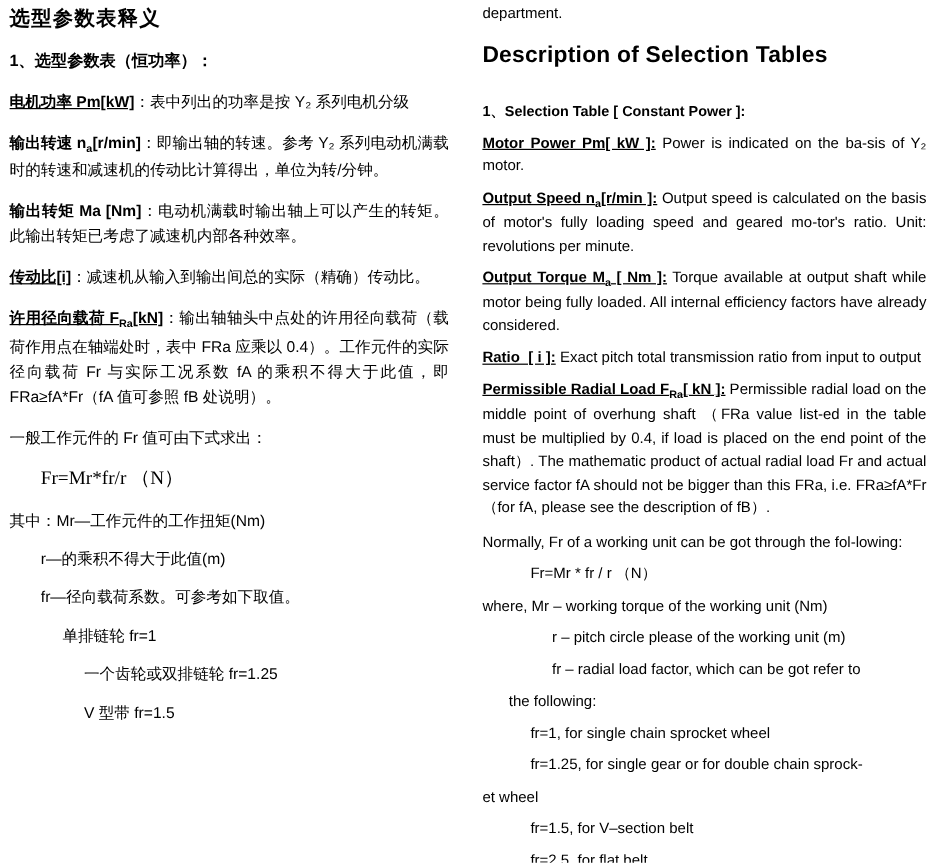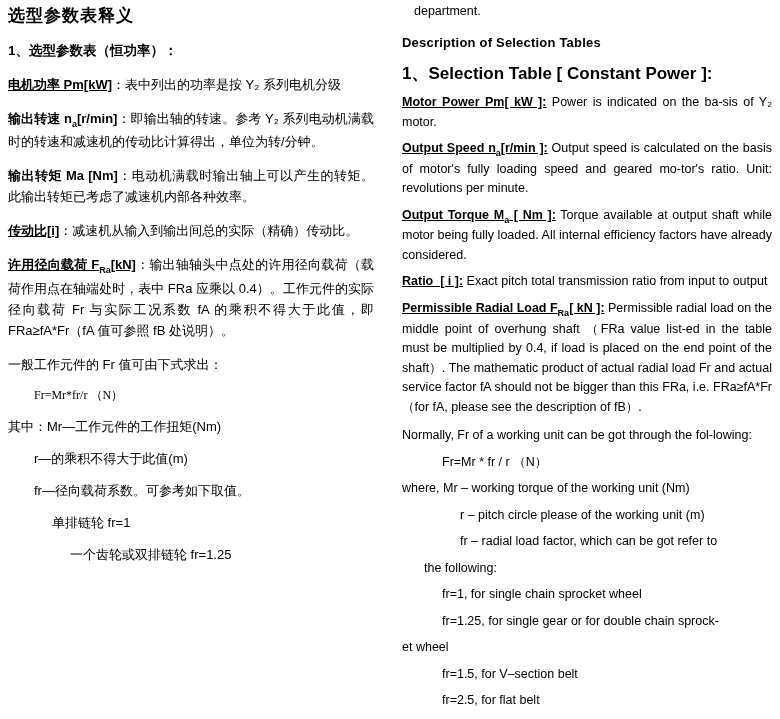--- a/index.html
+++ b/index.html
@@ -65,38 +65,38 @@
   }
   sub {
     font-size: 9px;
     vertical-align: sub;
   }
   .indent1 { padding-left: 26px; }
   .indent2 { padding-left: 44px; }
   .indent3 { padding-left: 62px; }
   .formula {
     font-family: "Liberation Serif", serif;
-    font-size: 12px;
+    font-size: 16px;
   }
 
   
   .en-top {
     font-size: 12.5px;
     line-height: 1.55;
-    margin: 0 0 14px 12px;
+    margin: 0 0 14px 0;
   }
   .en-title {
-    font-size: 13px;
-    font-weight: bold;
-    margin: 0 0 10px 0;
+    font-size: 19px;
+    font-weight: bold;
+    margin: 0 0 26px 0;
     line-height: 1.25;
     letter-spacing: 0.2px;
   }
   .en-h2 {
-    font-size: 17px;
+    font-size: 12px;
     font-weight: bold;
     margin: 0 0 8px 0;
     line-height: 1.4;
   }
   .en-para {
     font-size: 12.5px;
     line-height: 1.56;
     margin: 0 0 7px 0;
     text-align: justify;
   }
@@ -145,20 +145,21 @@
     <p class="cn-para tight indent1 formula">Fr=Mr*fr/r        （N）</p>
 
     <p class="cn-para tight">其中：Mr—工作元件的工作扭矩(Nm)</p>
 
     <p class="cn-para tight indent1">r—的乘积不得大于此值(m)</p>
 
     <p class="cn-para tight indent1">fr—径向载荷系数。可参考如下取值。</p>
 
     <p class="cn-para tight indent2">单排链轮 fr=1</p>
     <p class="cn-para tight indent3">一个齿轮或双排链轮 fr=1.25</p>
+    <p class="cn-para tight indent3">V 型带      fr=1.5</p>
 
   </div>
 
   <div class="col-right">
 
     <p class="en-top">department.</p>
 
     <h1 class="en-title">Description of Selection Tables</h1>
 
     <div class="en-h2">1、Selection Table [ Constant Power ]:</div>

